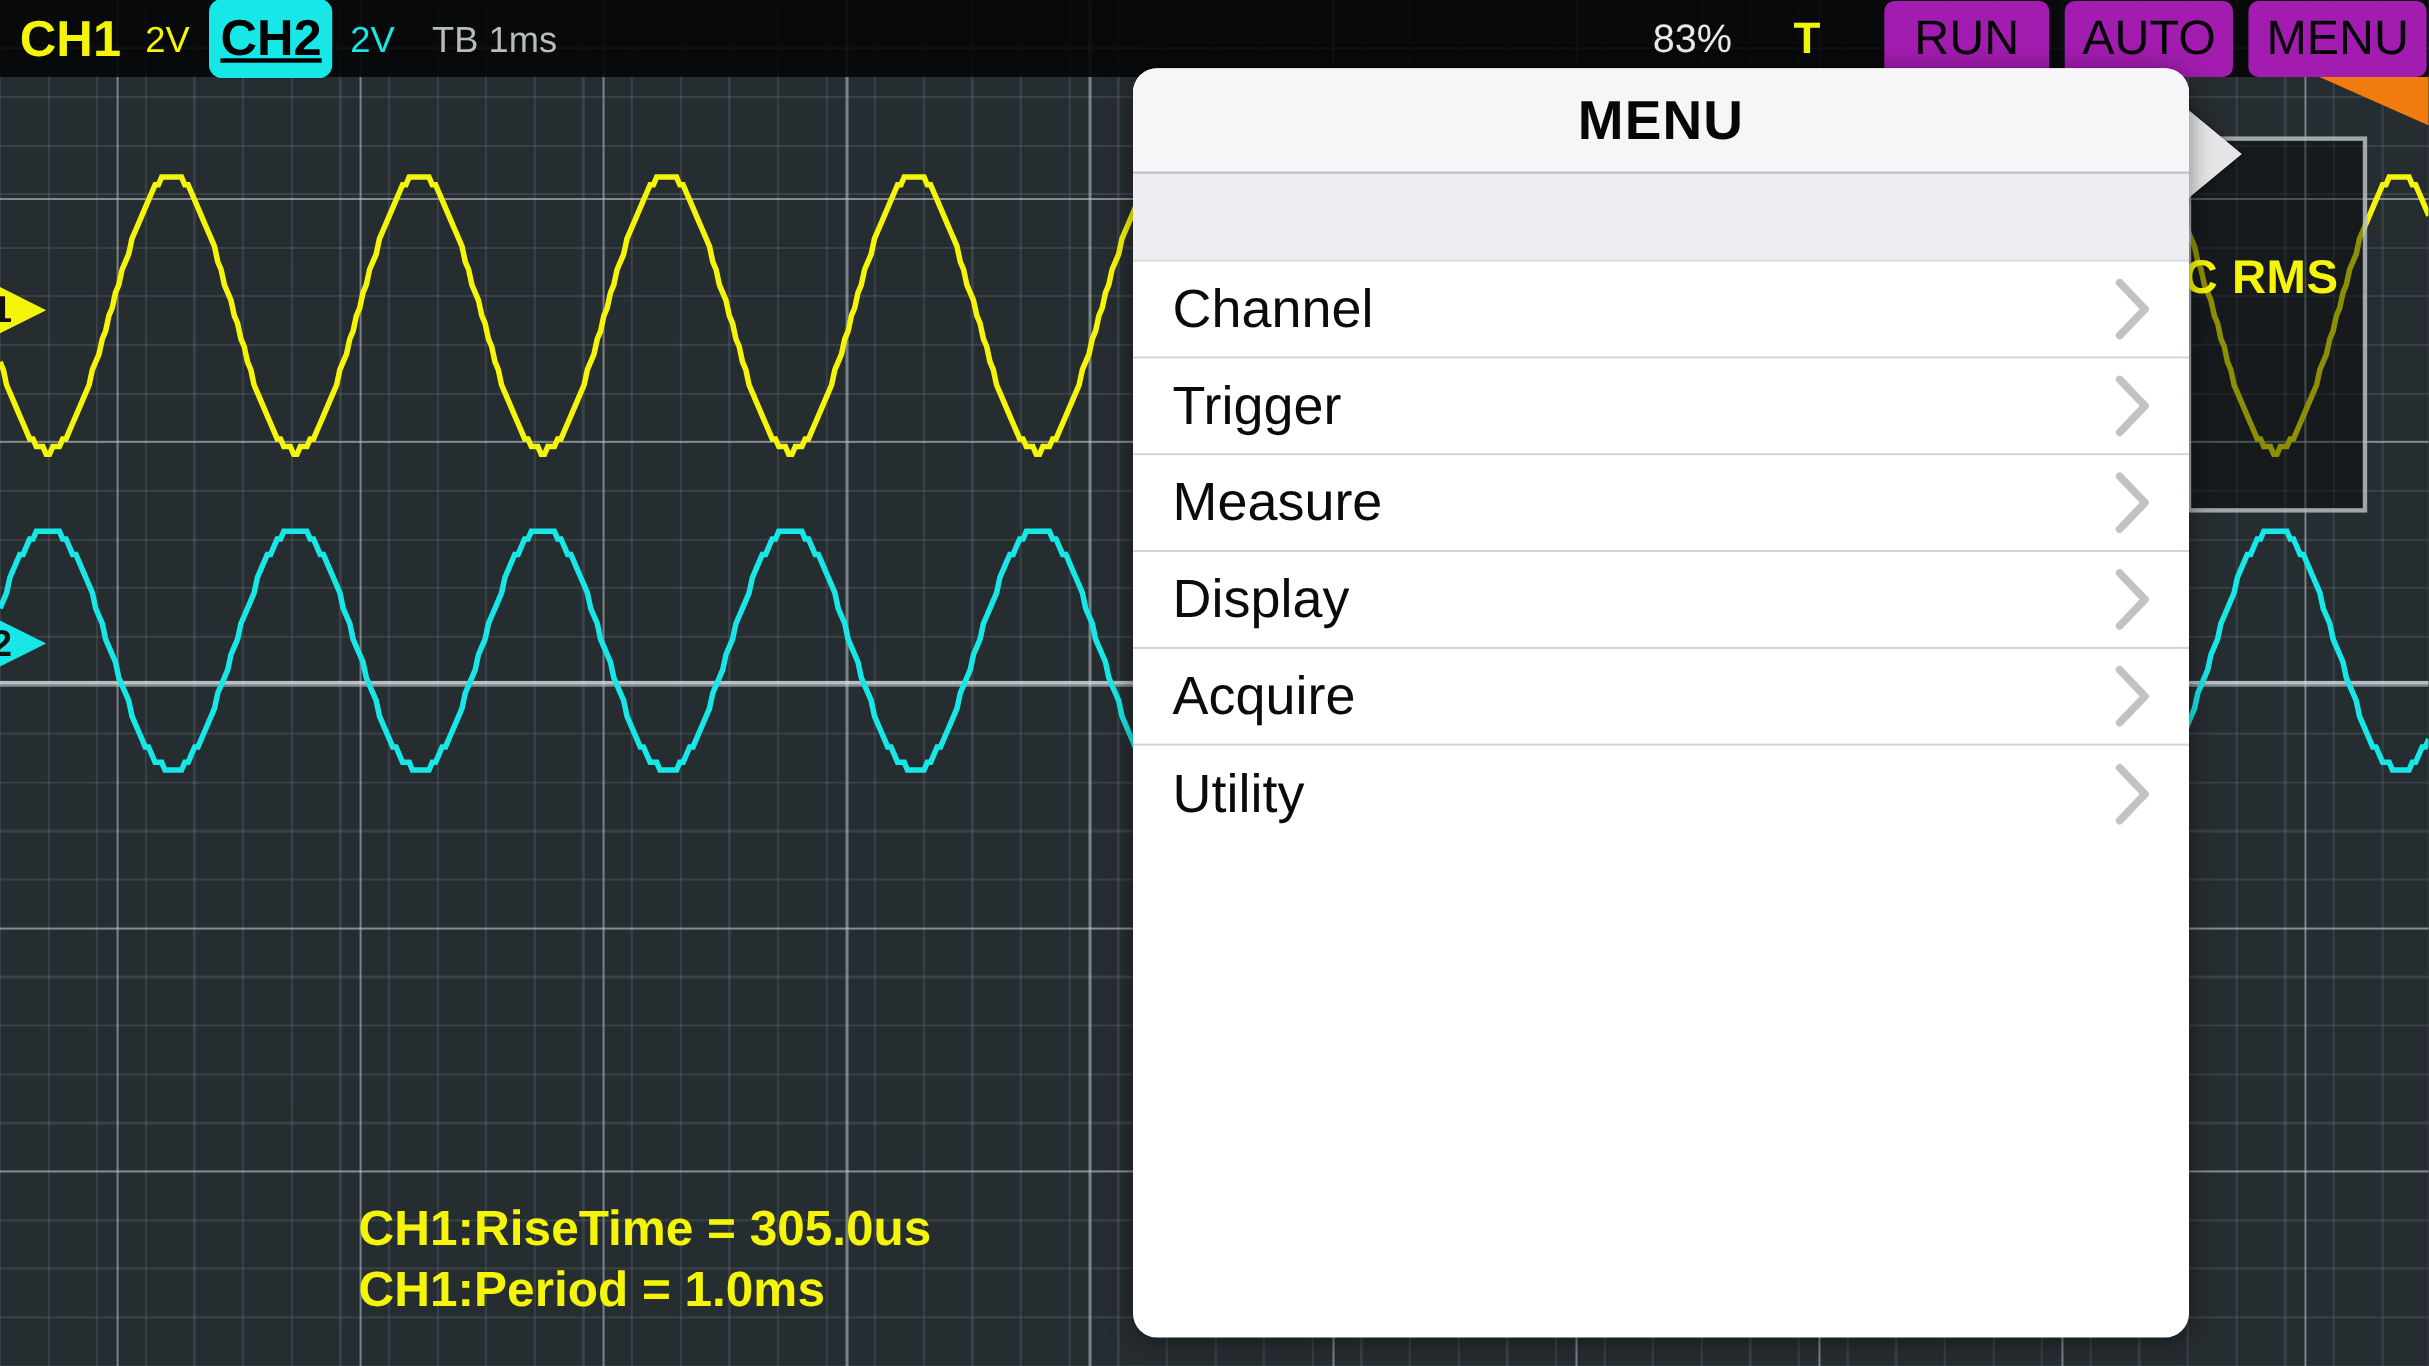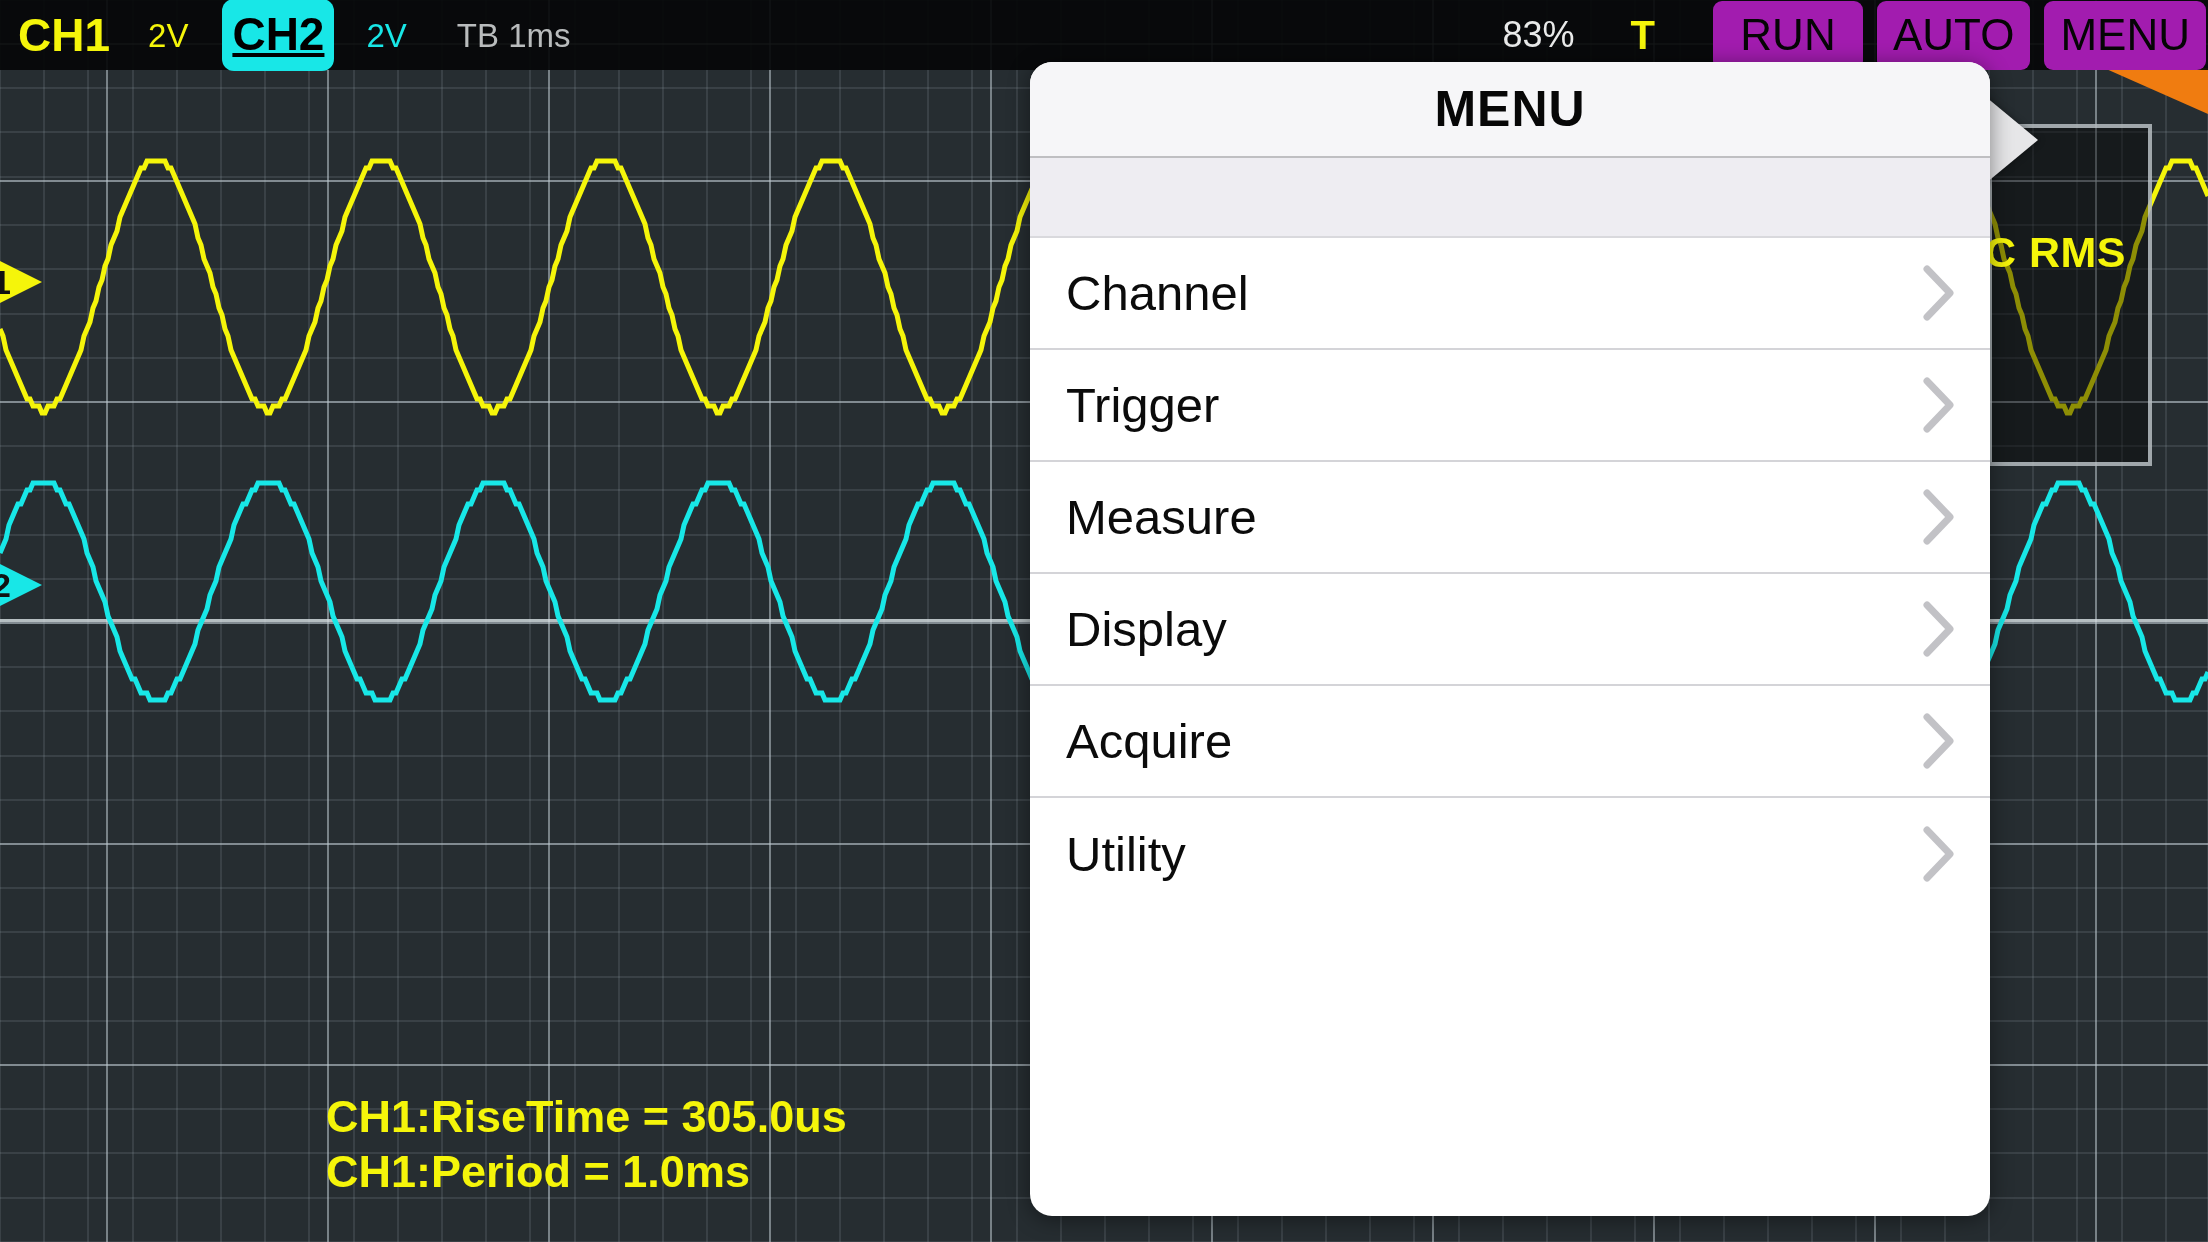--- a/index.html
+++ b/index.html
@@ -92,21 +92,21 @@
     white-space:nowrap;
     font-weight:bold;
   }
 
   
   #top-bar {
     position:absolute; left:0; top:0; width:2208px; height:70px;
     background:rgba(5,7,8,0.92);
     display:flex; align-items:center;
   }
-  #top-bar-left { display:flex; align-items:center; padding-left:12px; gap:16px; }
+  #top-bar-left { display:flex; align-items:center; padding-left:12px; gap:0; }
   .tb-ch-name {
     font-size:46px; font-weight:bold; line-height:1;
     padding:0 6px;
   }
   #ch1-name { color:#f5f50a; }
   #ch2-name {
     color:#000000; background:#18e7e7;
     border-radius:12px; padding:12px 10px 14px 10px;
     margin-left:18px;
     text-decoration:underline;
@@ -157,21 +157,21 @@
   #menu-title {
     font-size:50px; font-weight:bold; color:#070707;
     letter-spacing:1px;
   }
   #menu-subheader {
     height:80px; background:#eeedf2;
     border-bottom:2px solid #d9d9dd;
   }
   #menu-list { background:#ffffff; }
   .menu-row {
-    height:112px; display:flex; align-items:center;
+    height:88px; display:flex; align-items:center;
     padding:0 34px 0 36px;
     border-bottom:2px solid #d4d4d8;
     background:#ffffff;
   }
   .menu-row:last-child { border-bottom:none; }
   .menu-row-label {
     font-size:49px; color:#0b0b0b; line-height:1;
   }
   .menu-row-chevron {
     margin-left:auto; color:#c2c2c6;

